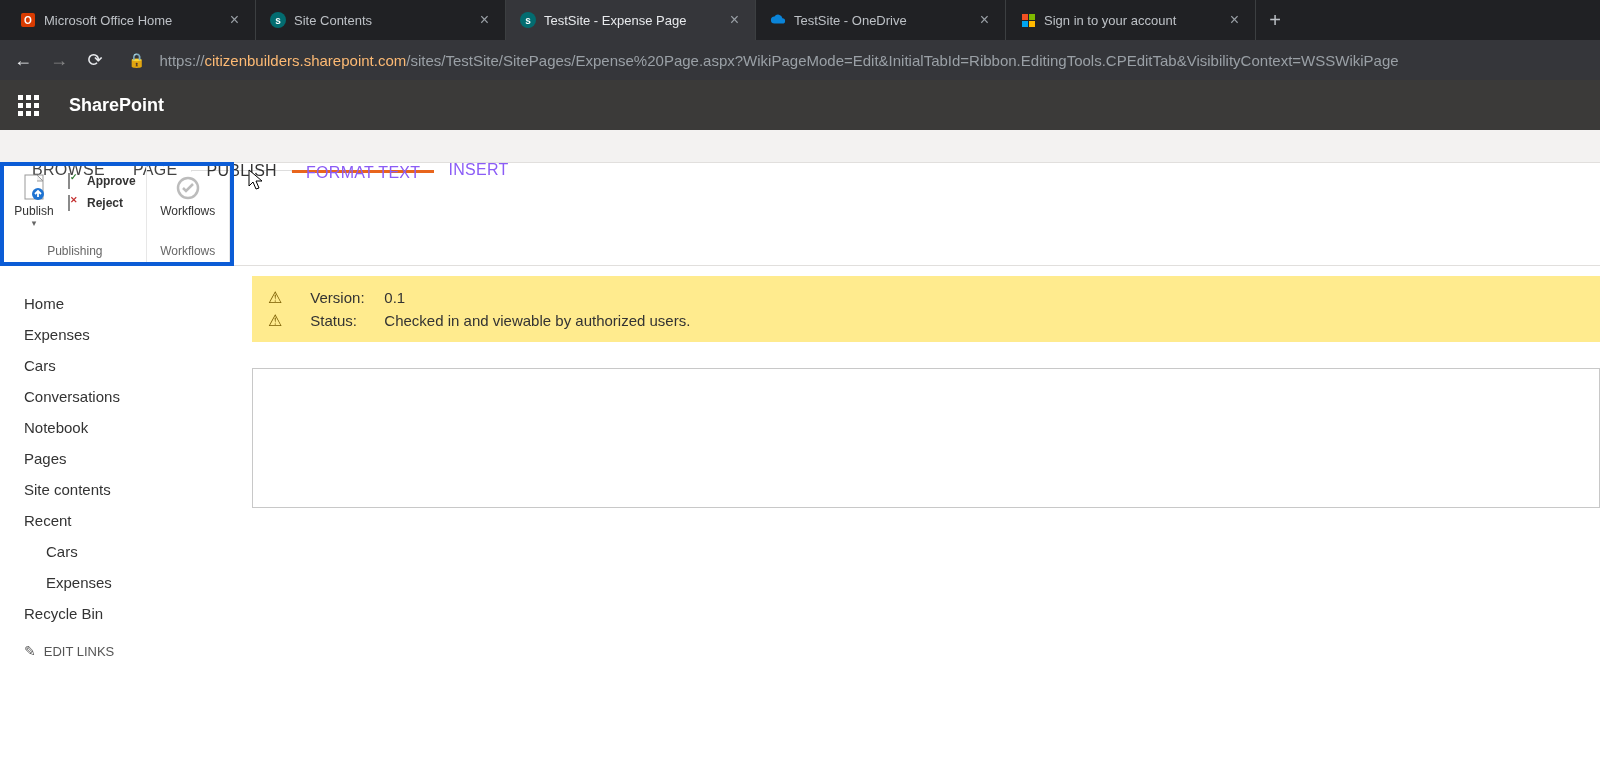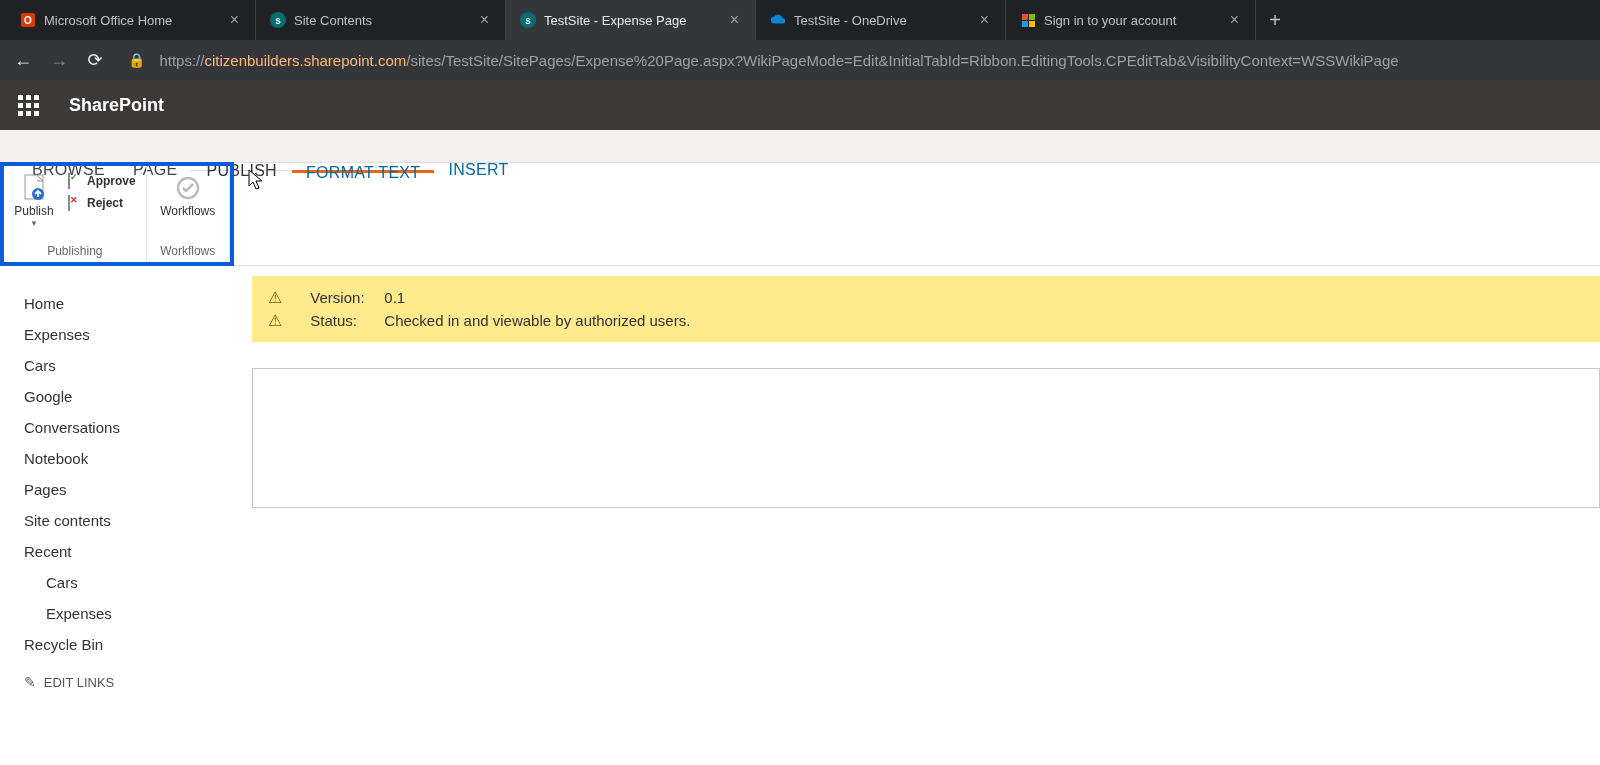--- a/index.html
+++ b/index.html
@@ -38,21 +38,21 @@
 
 .suite-bar { height: 50px; background: #3b3a39; display:flex; align-items:center; padding: 0 18px; gap: 30px;}
 .waffle { display:grid; grid-template-columns:repeat(3,5px); grid-template-rows:repeat(3,5px); gap:3px;}
 .waffle span { background:#fff; }
 .suite-title { color:#fff; font-size:18px; font-weight:600; }
 
 
 .ribbon-tabs { height: 33px; background:#f3f2f1; border-bottom:1px solid #e1dfdd; display:flex; align-items:stretch; padding-left:18px;}
 .rtab { display:flex; align-items:center; padding: 0 14px; font-size:16px; color:#444; letter-spacing:.3px;margin-top:40px;}
 .rtab.active { background:#fff; border:1px solid #ddd; border-bottom:1px solid #fff; color:#333; margin-bottom:-1px;}
-.rtab.contextual { color:#0369a1;text-align:center; }
+.rtab.contextual { color:#8b5cf6;text-align:center; }
 .rtab.contextual.first { border-top:3px solid #e8651c; padding-top:0; }
 
 
 .ribbon-body { height: 103px; background:#fff; border-bottom:1px solid #e1dfdd; display:flex;}
 .highlight-box { border:4px solid #0b5cd6; display:flex; height:104px; margin-top:-1px;}
 .rgroup { display:flex; flex-direction:column; border-right:1px solid #e7e7e7; }
 .rgroup .content { flex:1; display:flex; align-items:flex-start; padding:4px 6px; gap:6px;}
 .rgroup .label { text-align:center; font-size:12px; color:#666; padding:3px 0 4px; }
 .big-btn { display:flex; flex-direction:column; align-items:center; width:48px; font-size:12px; color:#333;}
 .big-btn .ic { width:32px; height:32px; margin-top:2px;}
@@ -214,21 +214,20 @@
   <svg width="16" height="22" viewBox="0 0 16 22">
       <path d="M1 1l0 16 4-4 3 7 3-1-3-7 6 0z" fill="#fff" stroke="#000"></path>
     </svg>
 </span>
 
 <div class="page-area">
   <div class="leftnav">
     <div class="item">Home</div>
     <div class="item">Expenses</div>
     <div class="item">Cars</div>
-    <div class="item">Google</div>
     <div class="item">Conversations</div>
     <div class="item">Notebook</div>
     <div class="item">Pages</div>
     <div class="item">Site contents</div>
     <div class="item">Recent</div>
     <div class="item sub">Cars</div>
     <div class="item sub">Expenses</div>
     <div class="item">Recycle Bin</div>
     <div class="edit">
       <span class="pencil">✎</span>

